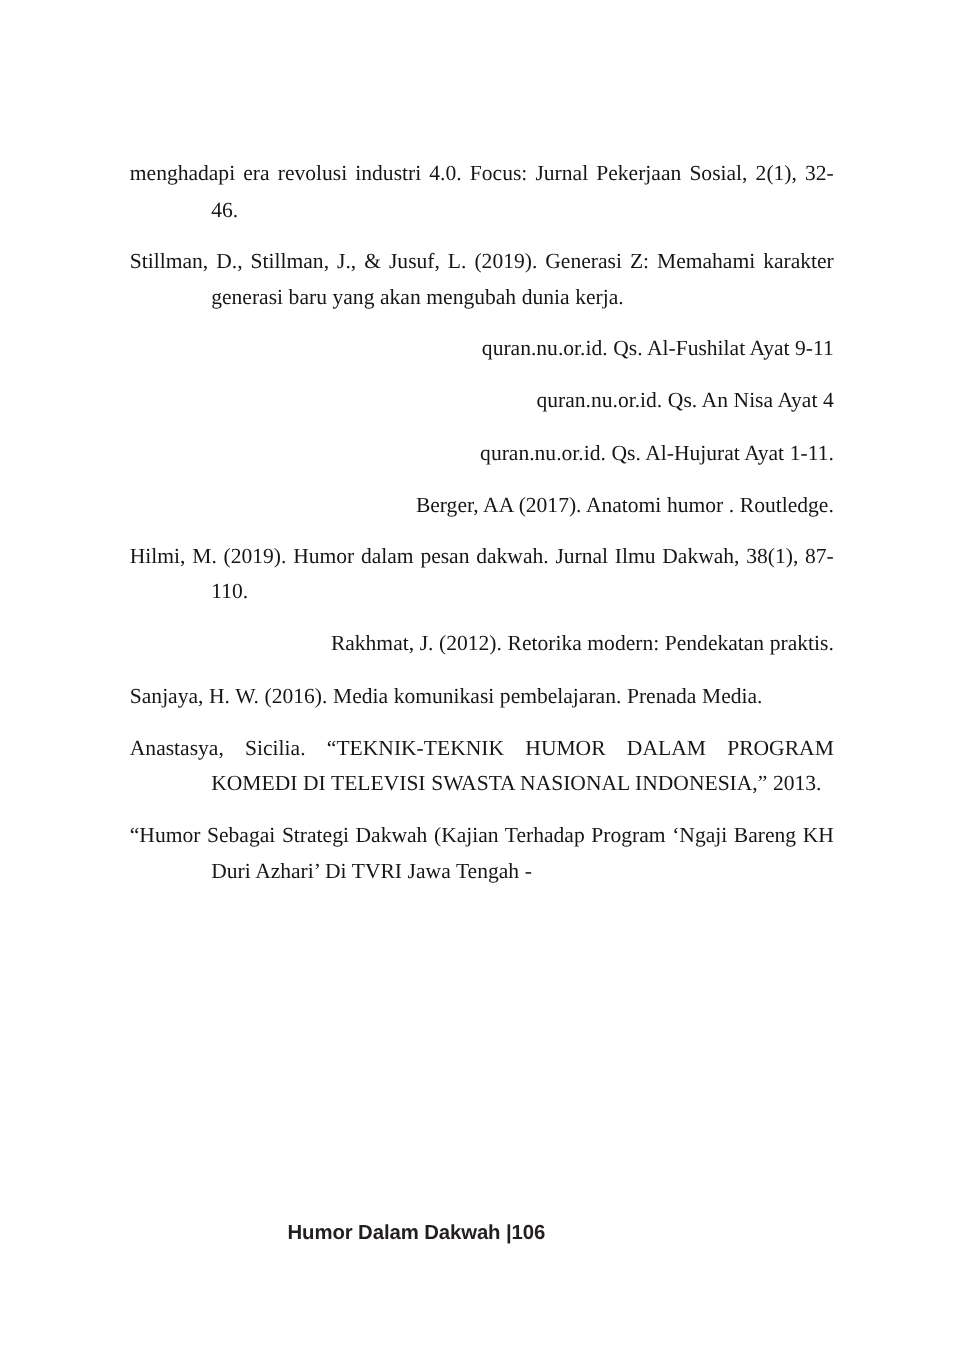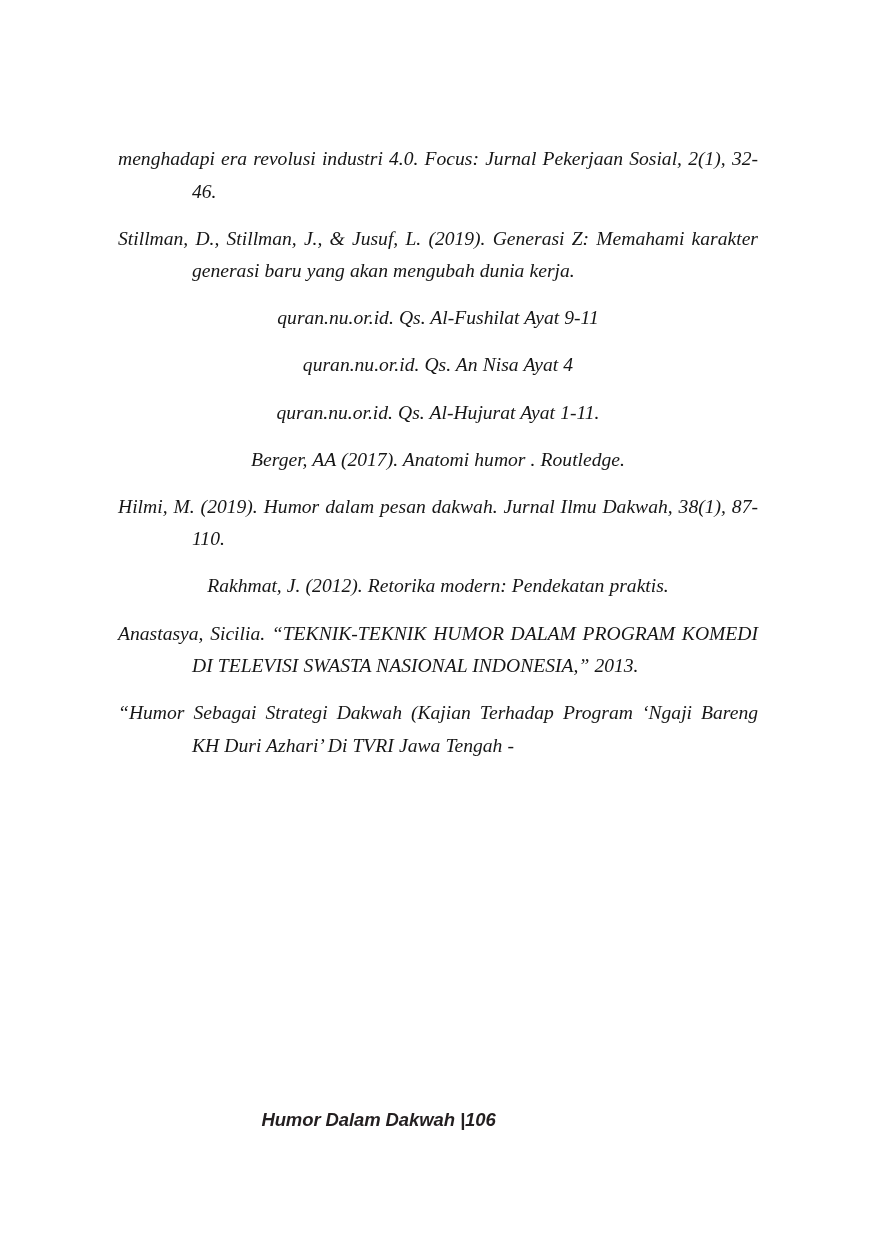--- a/index.html
+++ b/index.html
@@ -18,21 +18,20 @@
     -webkit-font-smoothing: antialiased;
   }
 
   .page {
     position: absolute;
     left: 0;
     top: 0;
     width: 875px;
     height: 1239px;
     background: #ffffff;
-    font-style: italic;
   }
 
   .refs {
     position: absolute;
     left: 118px;
     top: 143px;
     width: 640px;
   }
 
   
@@ -47,21 +46,21 @@
     word-spacing: 0.2px;
     hyphens: none;
   }
 
   .ref:last-child {
     margin-bottom: 0;
   }
 
   
   .ref.single {
-    text-align: center;
+    text-align: right;
   }
 
   .footer {
     position: absolute;
     left: 0;
     top: 1108px;
     width: 757px;
     text-align: center;
     font-family: "Liberation Sans", "DejaVu Sans", sans-serif;
     font-size: 18.5px;
@@ -87,20 +86,21 @@
     <p class="ref single">quran.nu.or.id. Qs. An Nisa Ayat 4</p>
 
     <p class="ref single">quran.nu.or.id. Qs. Al-Hujurat Ayat 1-11.</p>
 
     <p class="ref single">Berger, AA (2017). Anatomi humor . Routledge.</p>
 
     <p class="ref">Hilmi, M. (2019). Humor dalam pesan dakwah. Jurnal Ilmu Dakwah, 38(1), 87-110.</p>
 
     <p class="ref single">Rakhmat, J. (2012). Retorika modern: Pendekatan praktis.</p>
 
+    <p class="ref">Sanjaya, H. W. (2016). Media komunikasi pembelajaran. Prenada Media.</p>
 
     <p class="ref">Anastasya, Sicilia. “TEKNIK-TEKNIK HUMOR DALAM PROGRAM KOMEDI DI TELEVISI SWASTA NASIONAL INDONESIA,” 2013.</p>
 
 
     <p class="ref">“Humor Sebagai Strategi Dakwah (Kajian Terhadap Program ‘Ngaji Bareng KH Duri Azhari’ Di TVRI Jawa Tengah -</p>
 
   </div>
 
   <div class="footer">Humor Dalam Dakwah |106</div>
 

